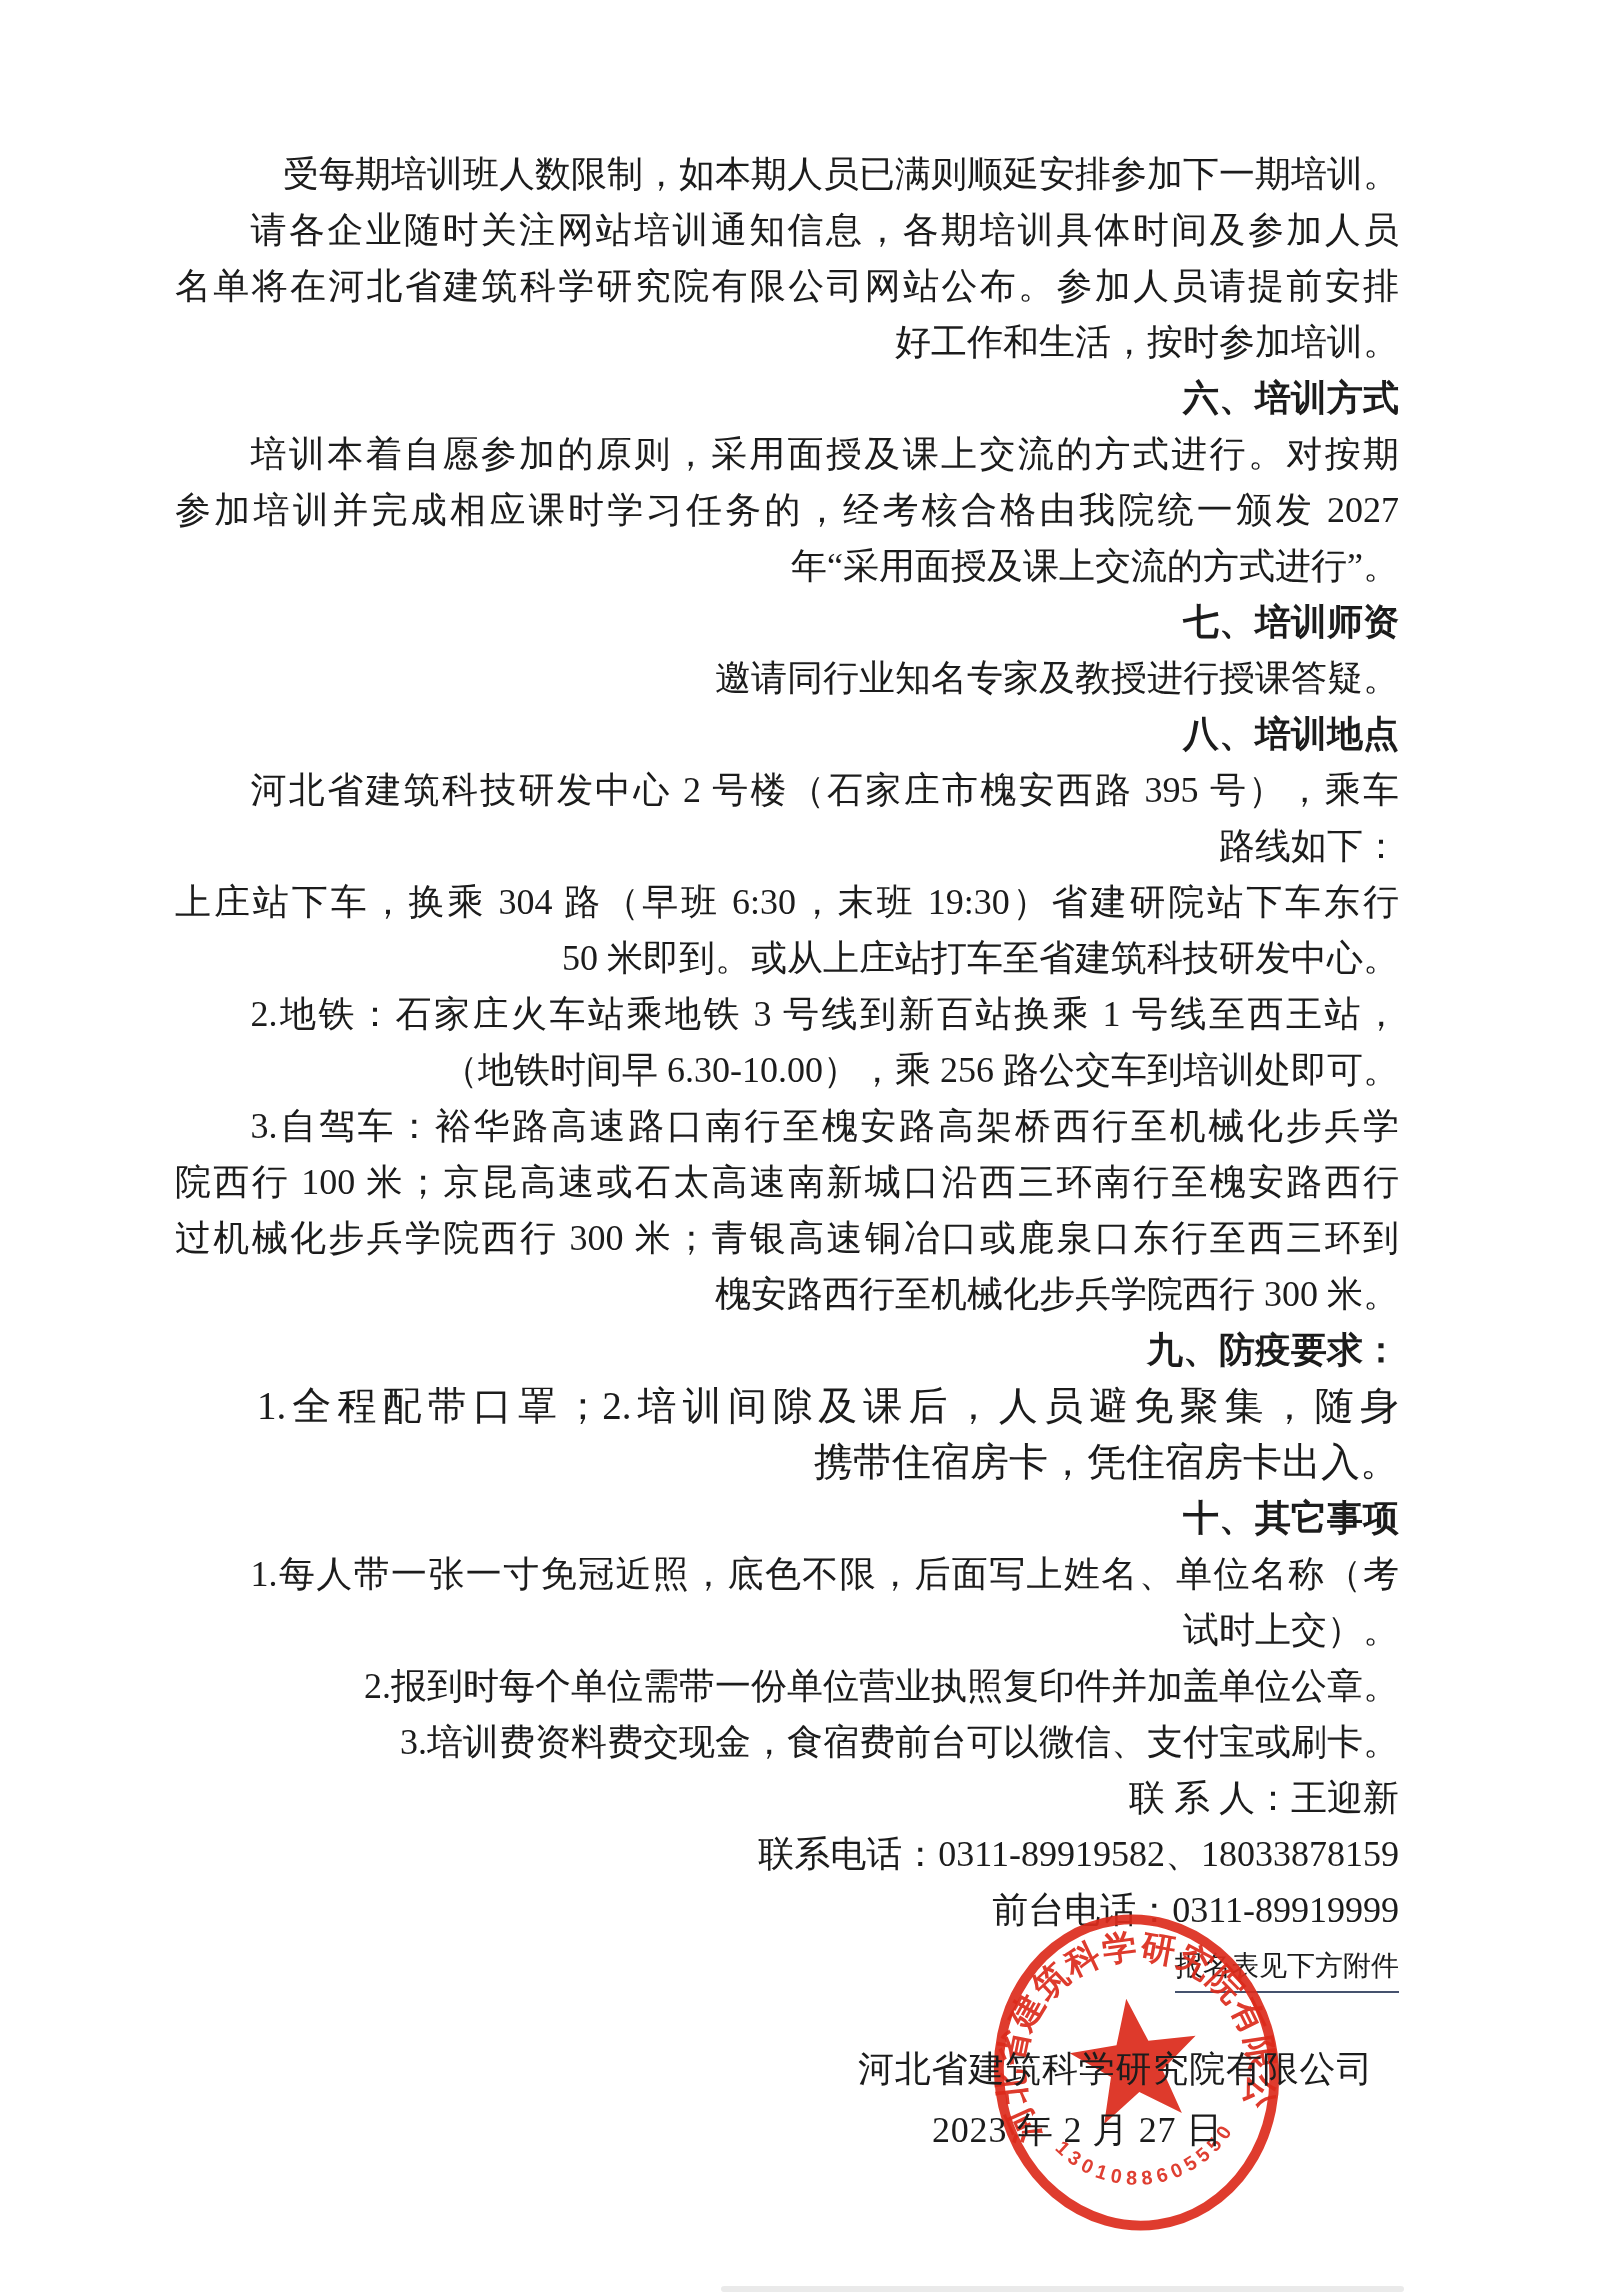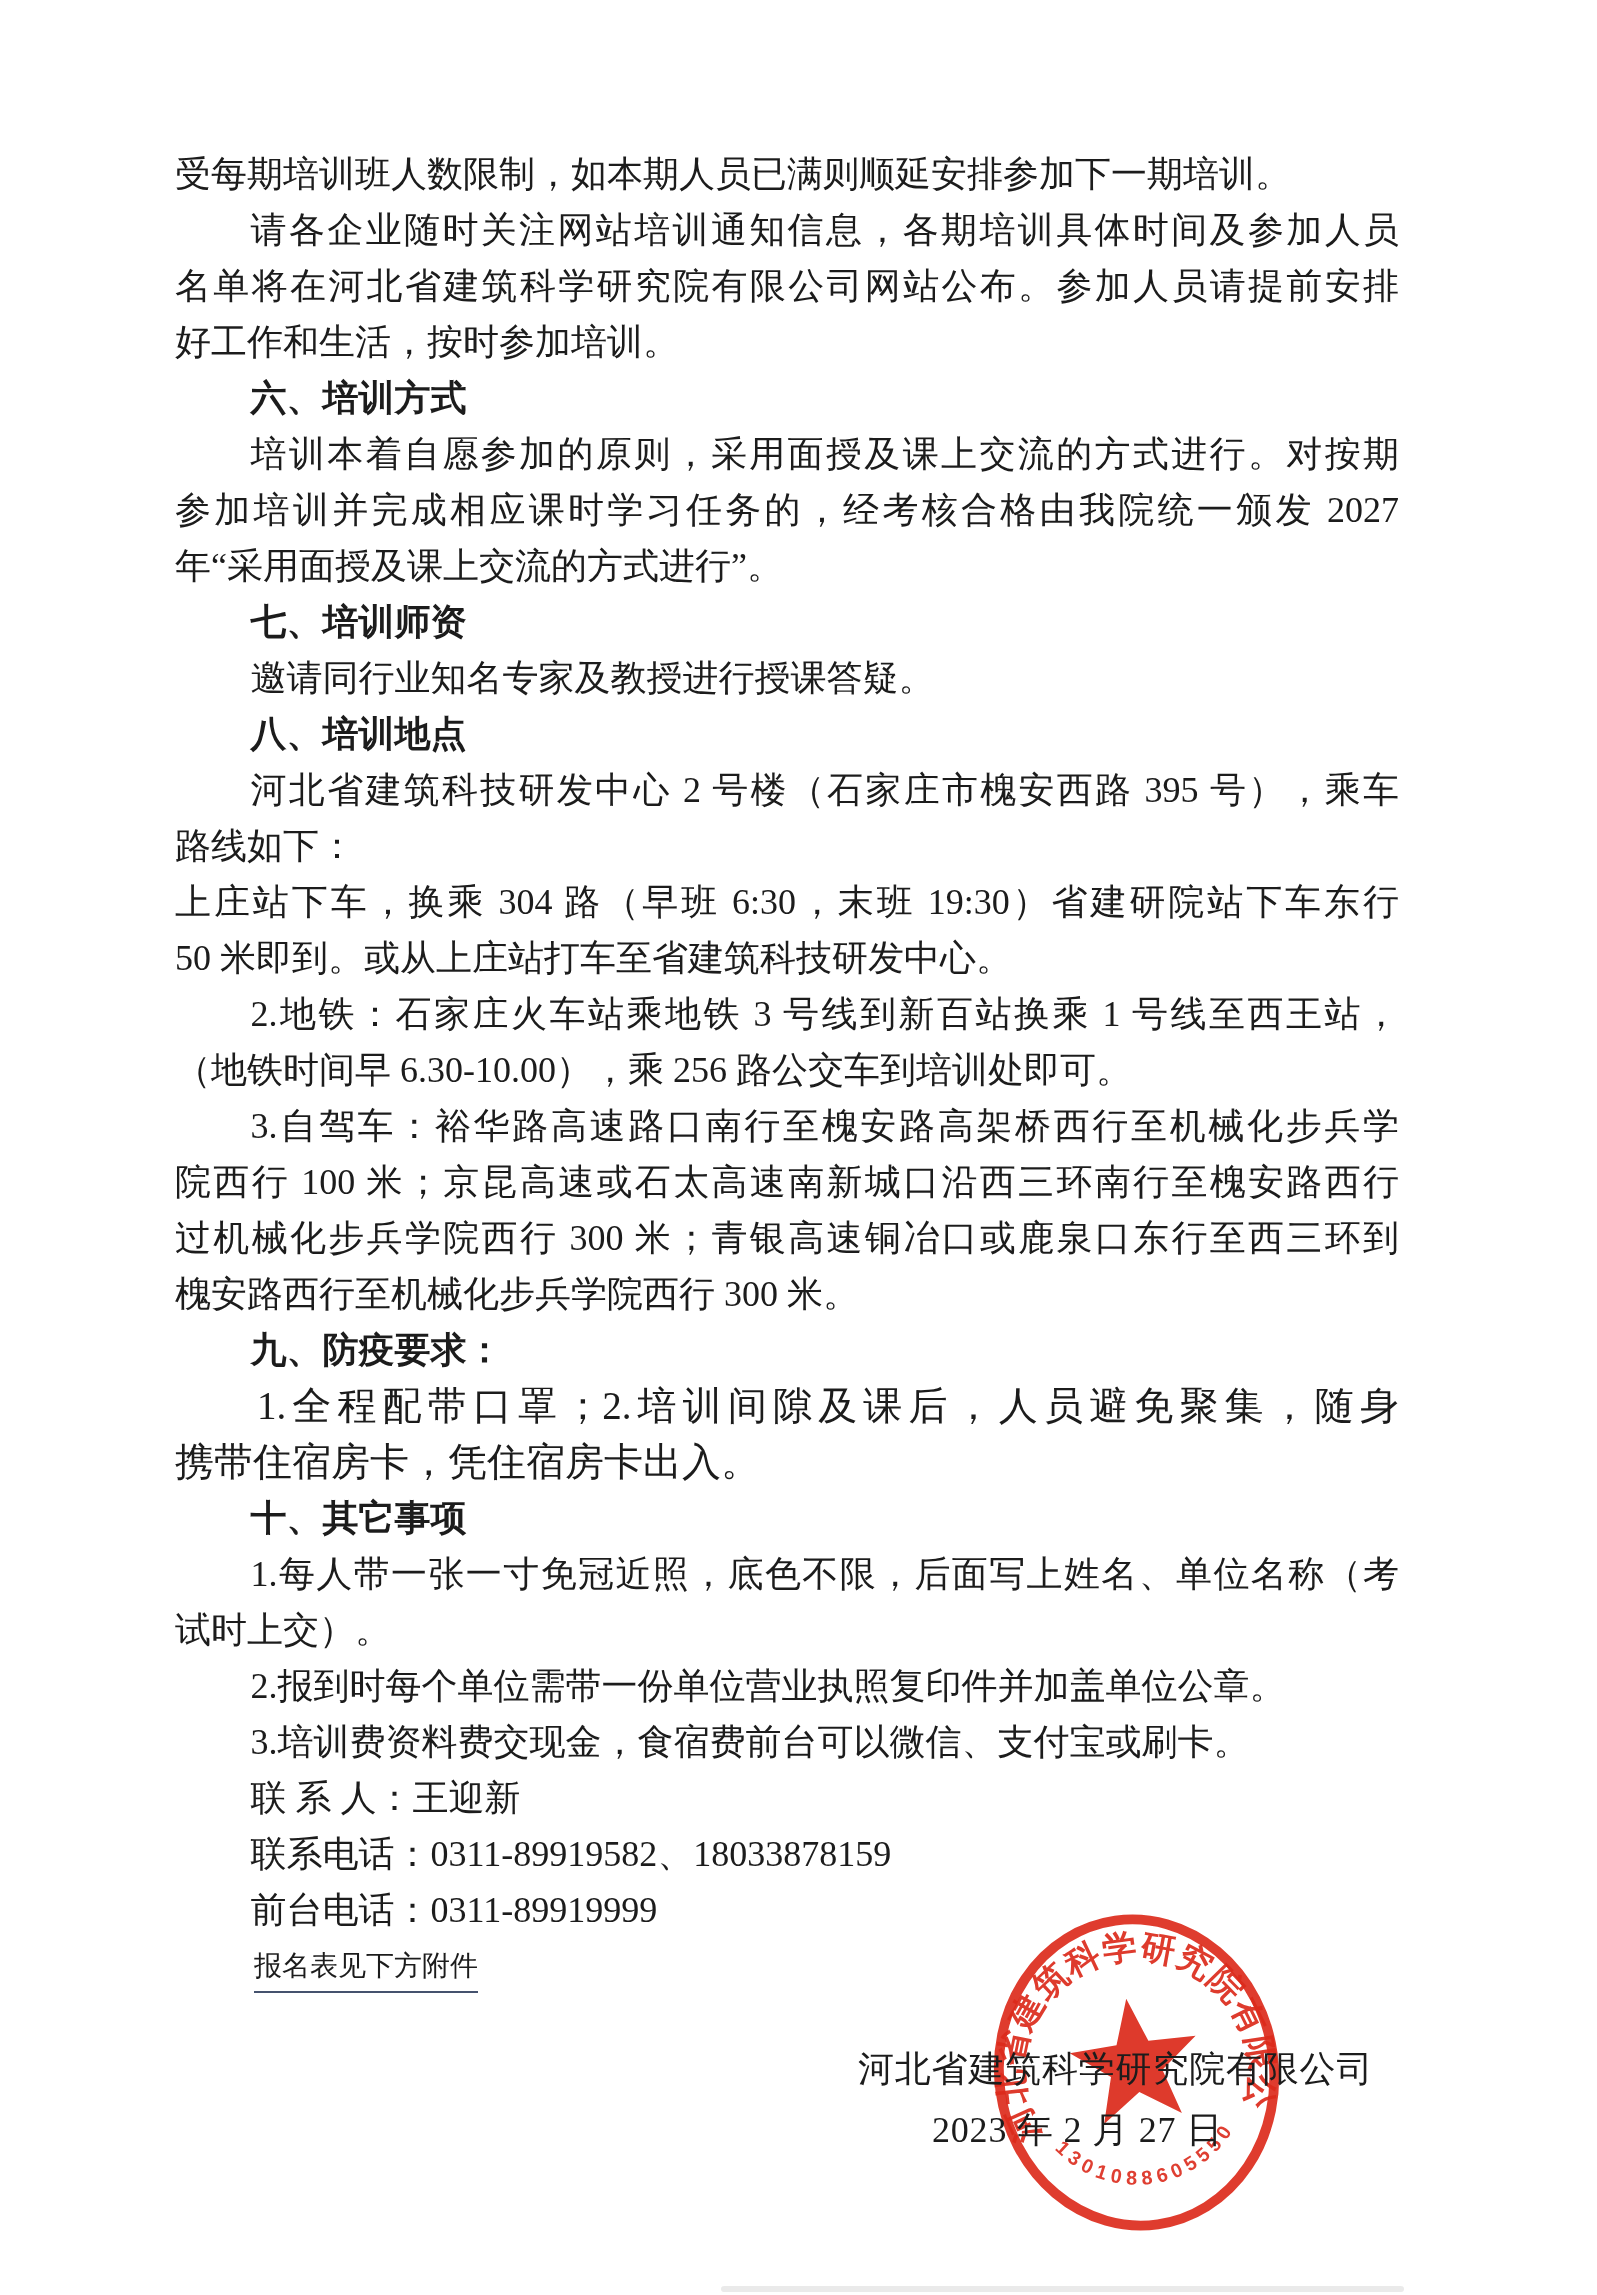--- a/index.html
+++ b/index.html
@@ -19,21 +19,21 @@
     color: var(--ink);
   }
   .doc-body {
     position: absolute;
     left: 175px;
     top: 146px;
     width: 1224px;
     font-size: 36px;
     line-height: 56px;
   }
-  .doc-body p { margin: 0; padding: 0; }
+  .doc-body p { margin: 0; padding: 0; text-align: right; }
   .doc-body p.indent { text-indent: 2.1em; }
   .doc-body p.heading { font-weight: 700; }
   .doc-body p.large { font-size: 39px; }
   .doc-body p.fill { text-align: justify; text-align-last: justify; }
   .doc-body span.u {
     text-decoration-thickness: 2.3px;
     text-underline-offset: 7.6px;
     text-decoration-color: #222222;
   }
   .doc-body p.footnote {

